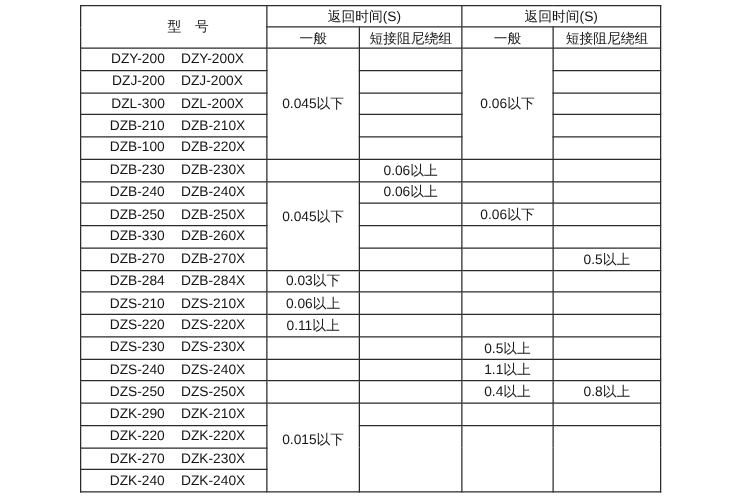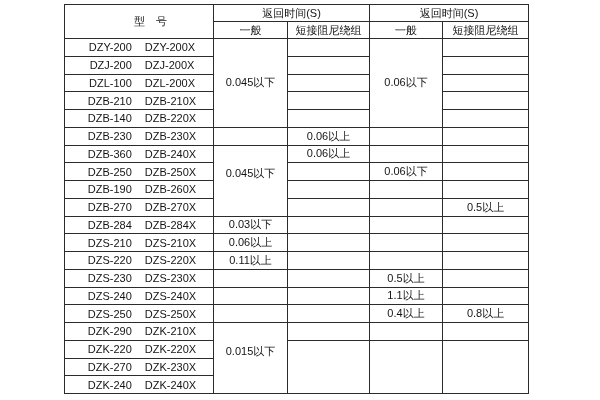--- a/index.html
+++ b/index.html
@@ -58,56 +58,56 @@
         <td></td>
         <td rowspan="5">0.06以下</td>
         <td></td>
       </tr>
       <tr>
         <td class="model"><span class="m1">DZJ-200</span><span>DZJ-200X</span></td>
         <td></td>
         <td></td>
       </tr>
       <tr>
-        <td class="model"><span class="m1">DZL-100</span><span>DZL-200X</span></td>
+        <td class="model"><span class="m1">DZL-300</span><span>DZL-200X</span></td>
         <td></td>
         <td></td>
       </tr>
       <tr>
         <td class="model"><span class="m1">DZB-210</span><span>DZB-210X</span></td>
         <td></td>
         <td></td>
       </tr>
       <tr>
-        <td class="model"><span class="m1">DZB-140</span><span>DZB-220X</span></td>
+        <td class="model"><span class="m1">DZB-100</span><span>DZB-220X</span></td>
         <td></td>
         <td></td>
       </tr>
       <tr>
         <td class="model"><span class="m1">DZB-230</span><span>DZB-230X</span></td>
         <td></td>
         <td>0.06以上</td>
         <td></td>
         <td></td>
       </tr>
       <tr>
-        <td class="model"><span class="m1">DZB-360</span><span>DZB-240X</span></td>
+        <td class="model"><span class="m1">DZB-240</span><span>DZB-240X</span></td>
         <td rowspan="4" class="nudge-up">0.045以下</td>
         <td>0.06以上</td>
         <td></td>
         <td></td>
       </tr>
       <tr>
         <td class="model"><span class="m1">DZB-250</span><span>DZB-250X</span></td>
         <td></td>
         <td>0.06以下</td>
         <td></td>
       </tr>
       <tr>
-        <td class="model"><span class="m1">DZB-190</span><span>DZB-260X</span></td>
+        <td class="model"><span class="m1">DZB-330</span><span>DZB-260X</span></td>
         <td></td>
         <td></td>
         <td></td>
       </tr>
       <tr>
         <td class="model"><span class="m1">DZB-270</span><span>DZB-270X</span></td>
         <td></td>
         <td></td>
         <td>0.5以上</td>
       </tr>

